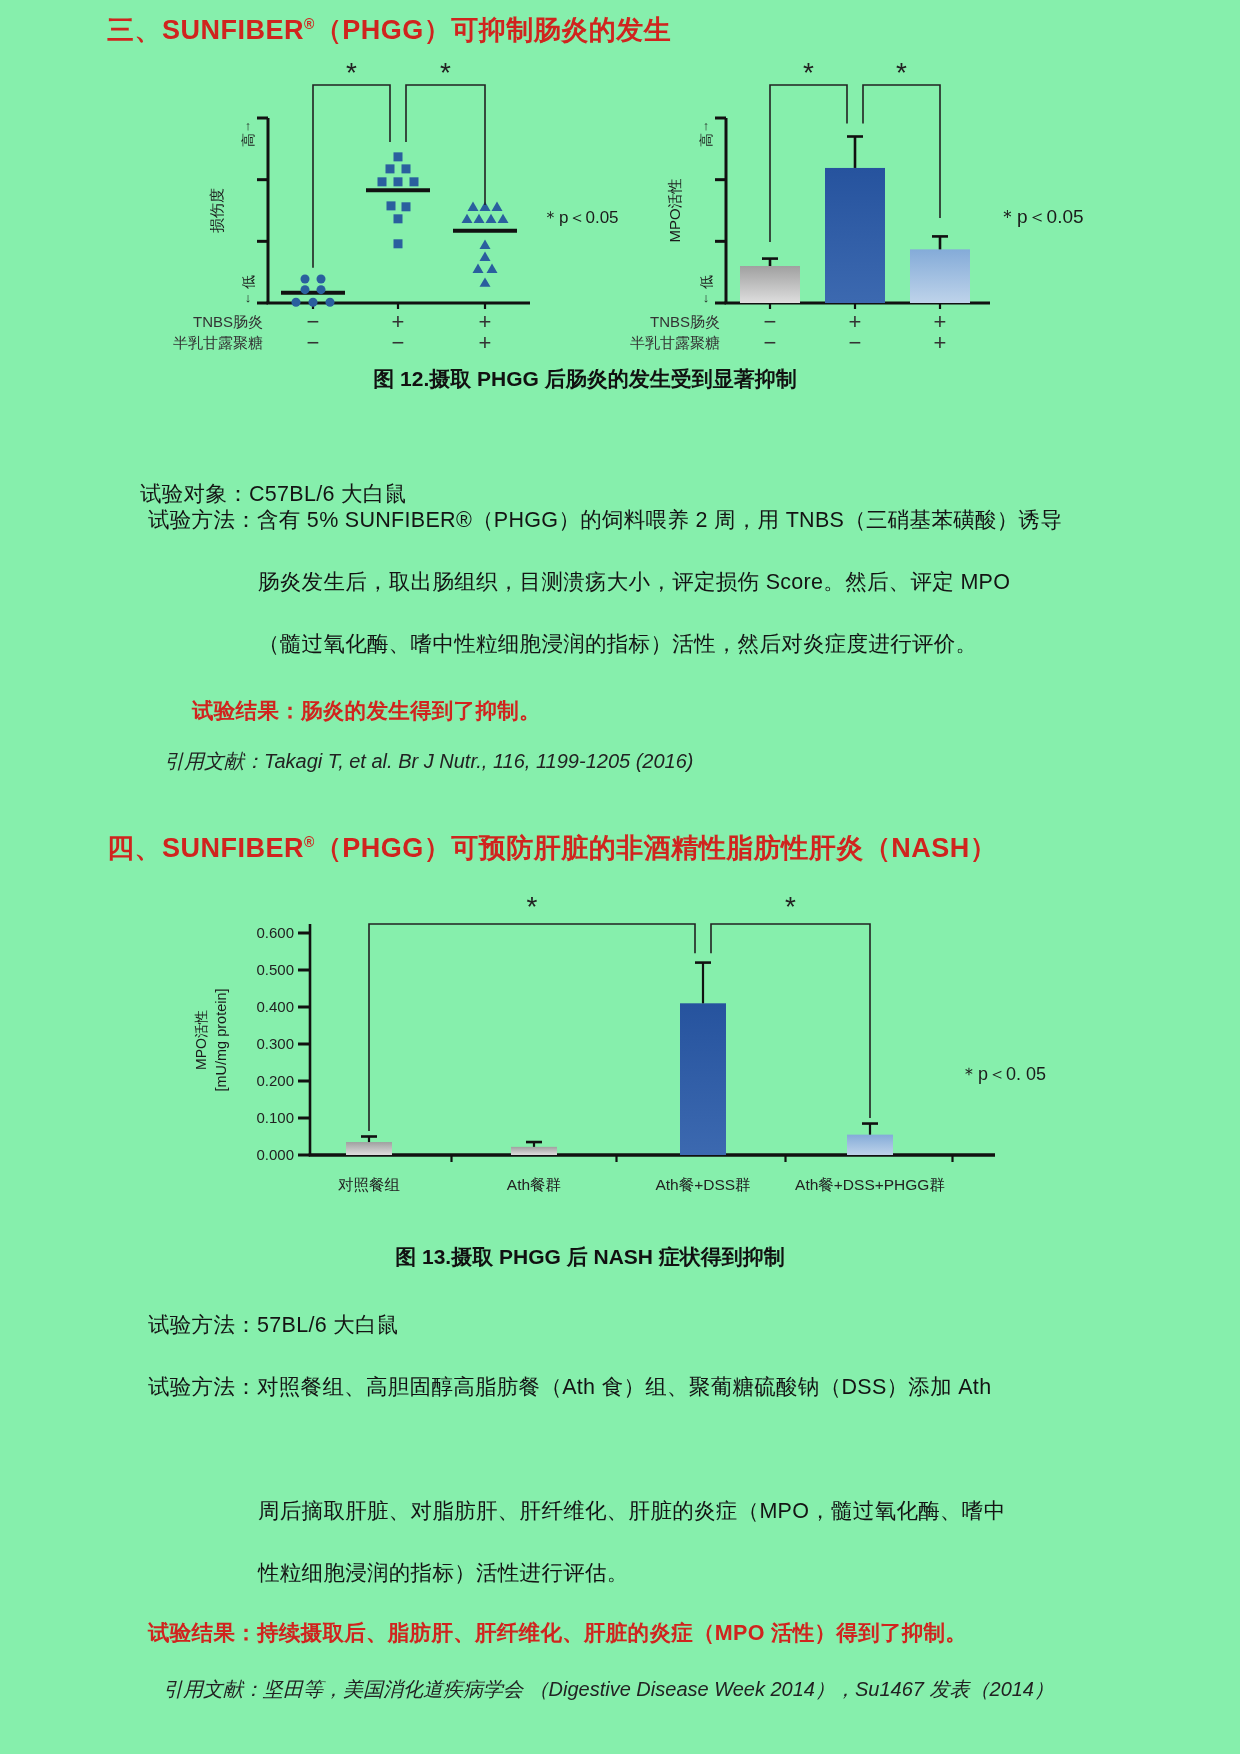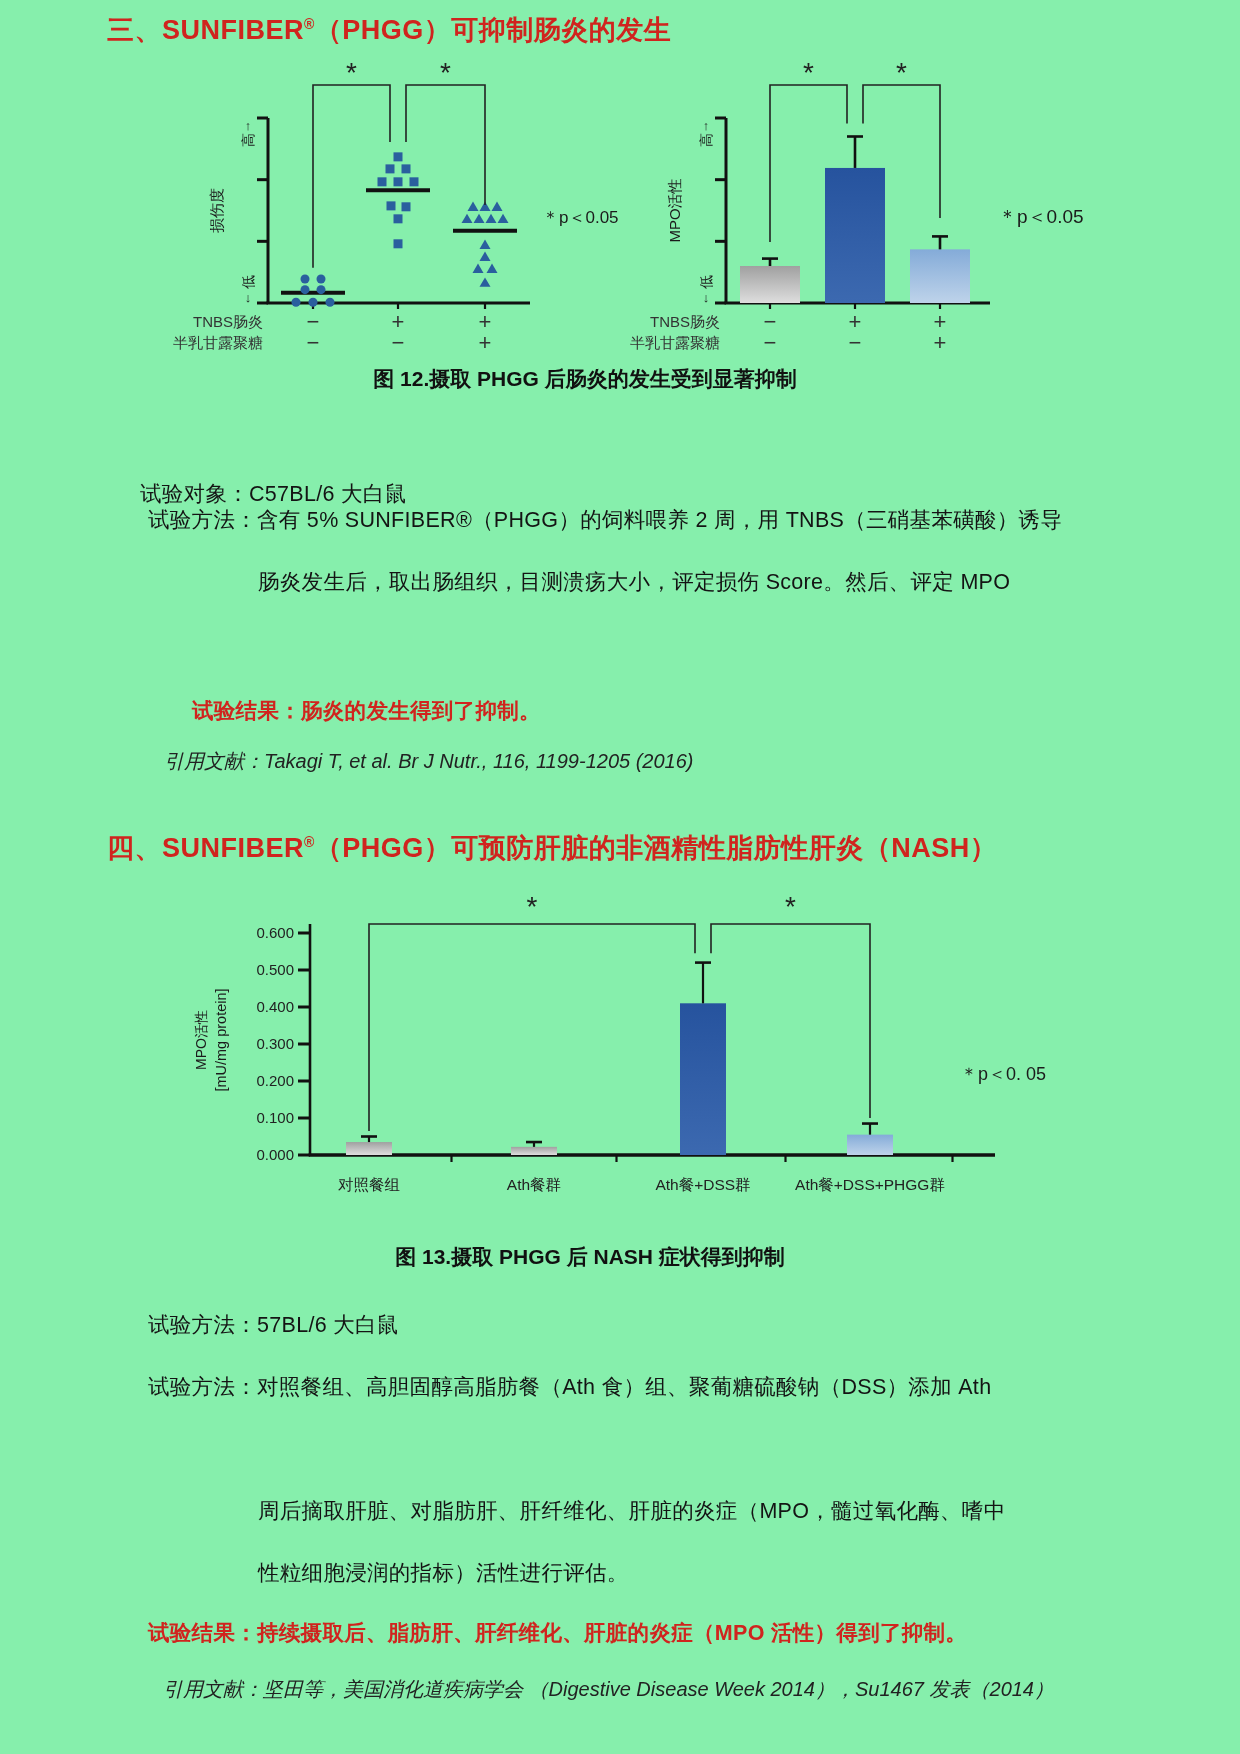--- a/index.html
+++ b/index.html
@@ -140,20 +140,21 @@
         <text x="705" y="295" font-size="22" text-anchor="middle" fill="#333">−</text>
         <text x="790" y="295" font-size="22" text-anchor="middle" fill="#333">+</text>
         <text x="848" y="168" font-size="19" text-anchor="start" fill="#1b1b1b">＊p＜0.05</text>
       </svg></div>
 
   <div class="abs fig-caption" style="left:170px; top:365px; width:830px;">图 12.摄取 PHGG 后肠炎的发生受到显著抑制</div>
 
   <div class="abs body-line" style="left:140px; top:443px;margin-top:36px;">试验对象：C57BL/6 大白鼠</div>
   <div class="abs body-line" style="left:148px; top:505px;">试验方法：含有 5% SUNFIBER®（PHGG）的饲料喂养 2 周，用 TNBS（三硝基苯磺酸）诱导</div>
   <div class="abs body-line" style="left:258px; top:567px;">肠炎发生后，取出肠组织，目测溃疡大小，评定损伤 Score。然后、评定 MPO</div>
+  <div class="abs body-line" style="left:258px; top:629px;">（髓过氧化酶、嗜中性粒细胞浸润的指标）活性，然后对炎症度进行评价。</div>
   <div class="abs result-line" style="left:148px; top:696px;margin-left:44px;">试验结果：肠炎的发生得到了抑制。</div>
   <div class="abs citation" style="left:164px; top:748px; width:862px; text-align:left;">引用文献：Takagi T, et al. Br J Nutr., 116, 1199-1205 (2016)</div>
 
   <div class="abs sec-title" style="left:107px; top:830px;">
     <span>四、SUNFIBER</span><sup class="reg">®</sup><span>（PHGG）可预防肝脏的非酒精性脂肪性肝炎（NASH）</span>
   </div>
 
   <div class="abs" style="left:170px; top:890px; width:1000px; height:330px;" id="fig13"><svg width="1000" height="330" viewBox="0 0 1000 330">
         <defs>
           <linearGradient id="g13-gray" x1="0" y1="0" x2="0" y2="1">

